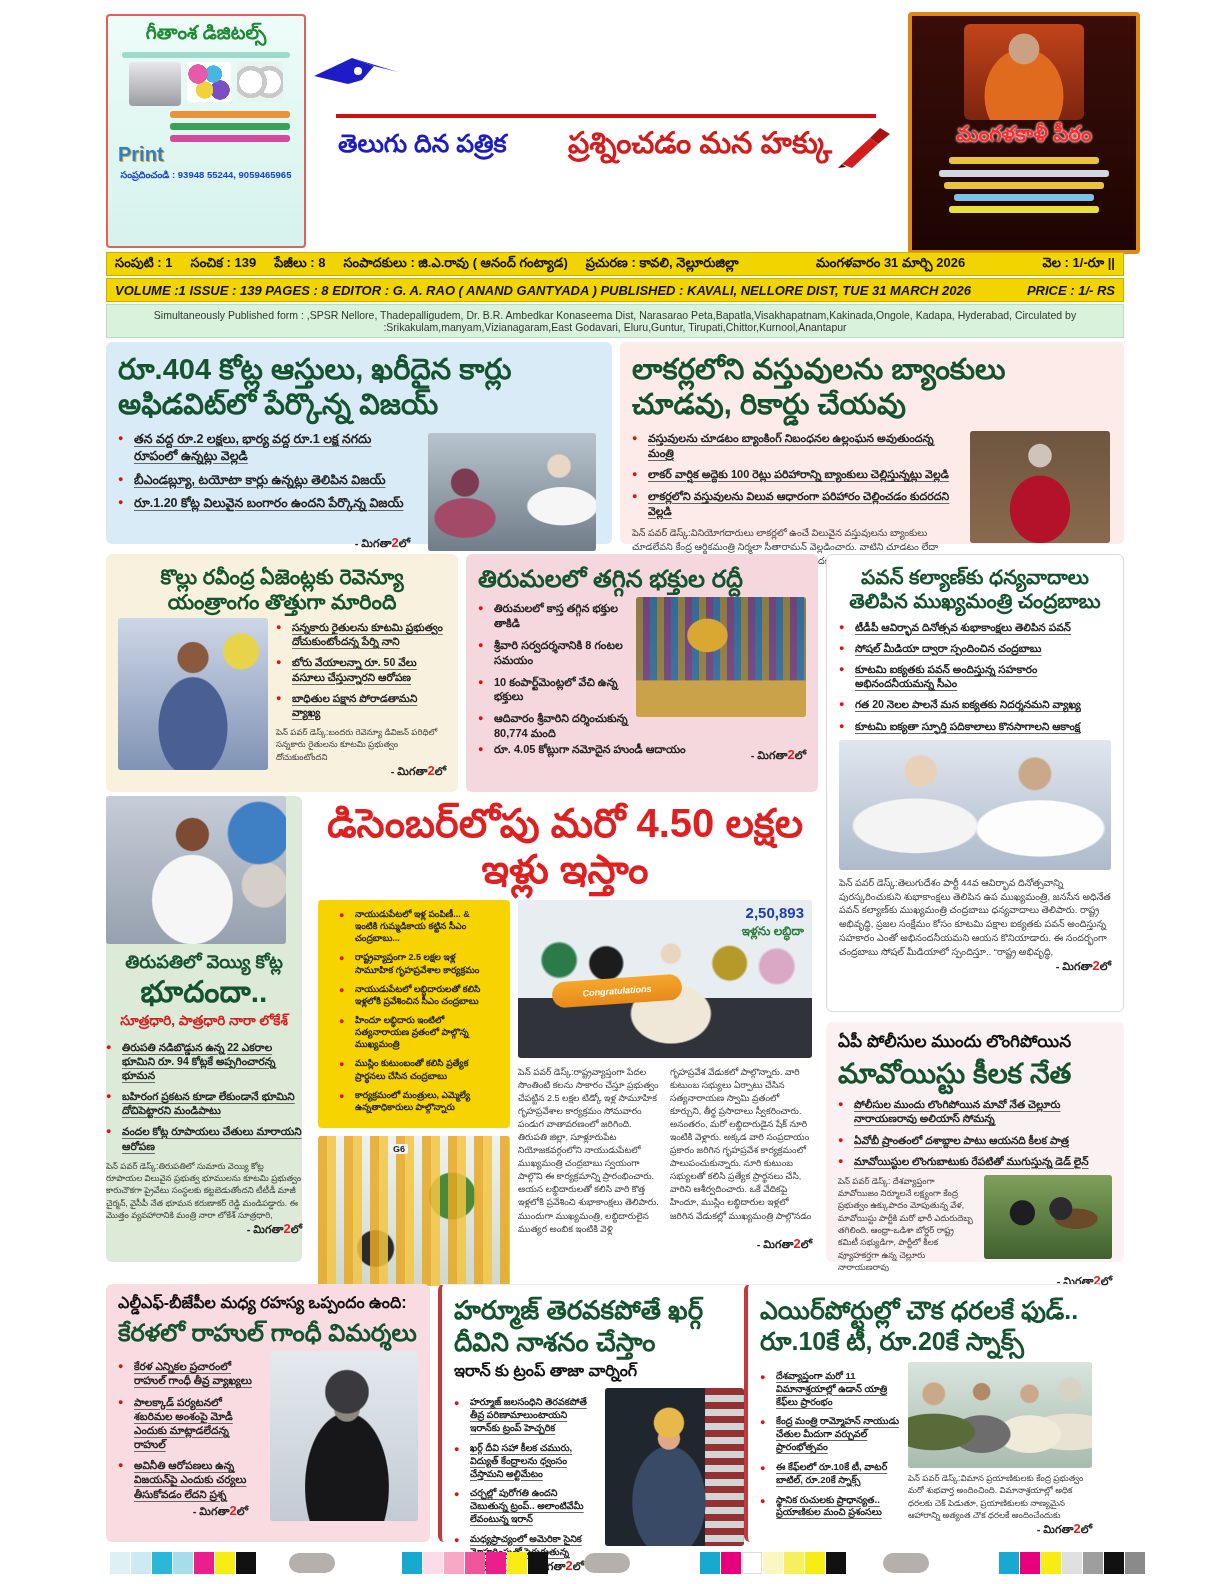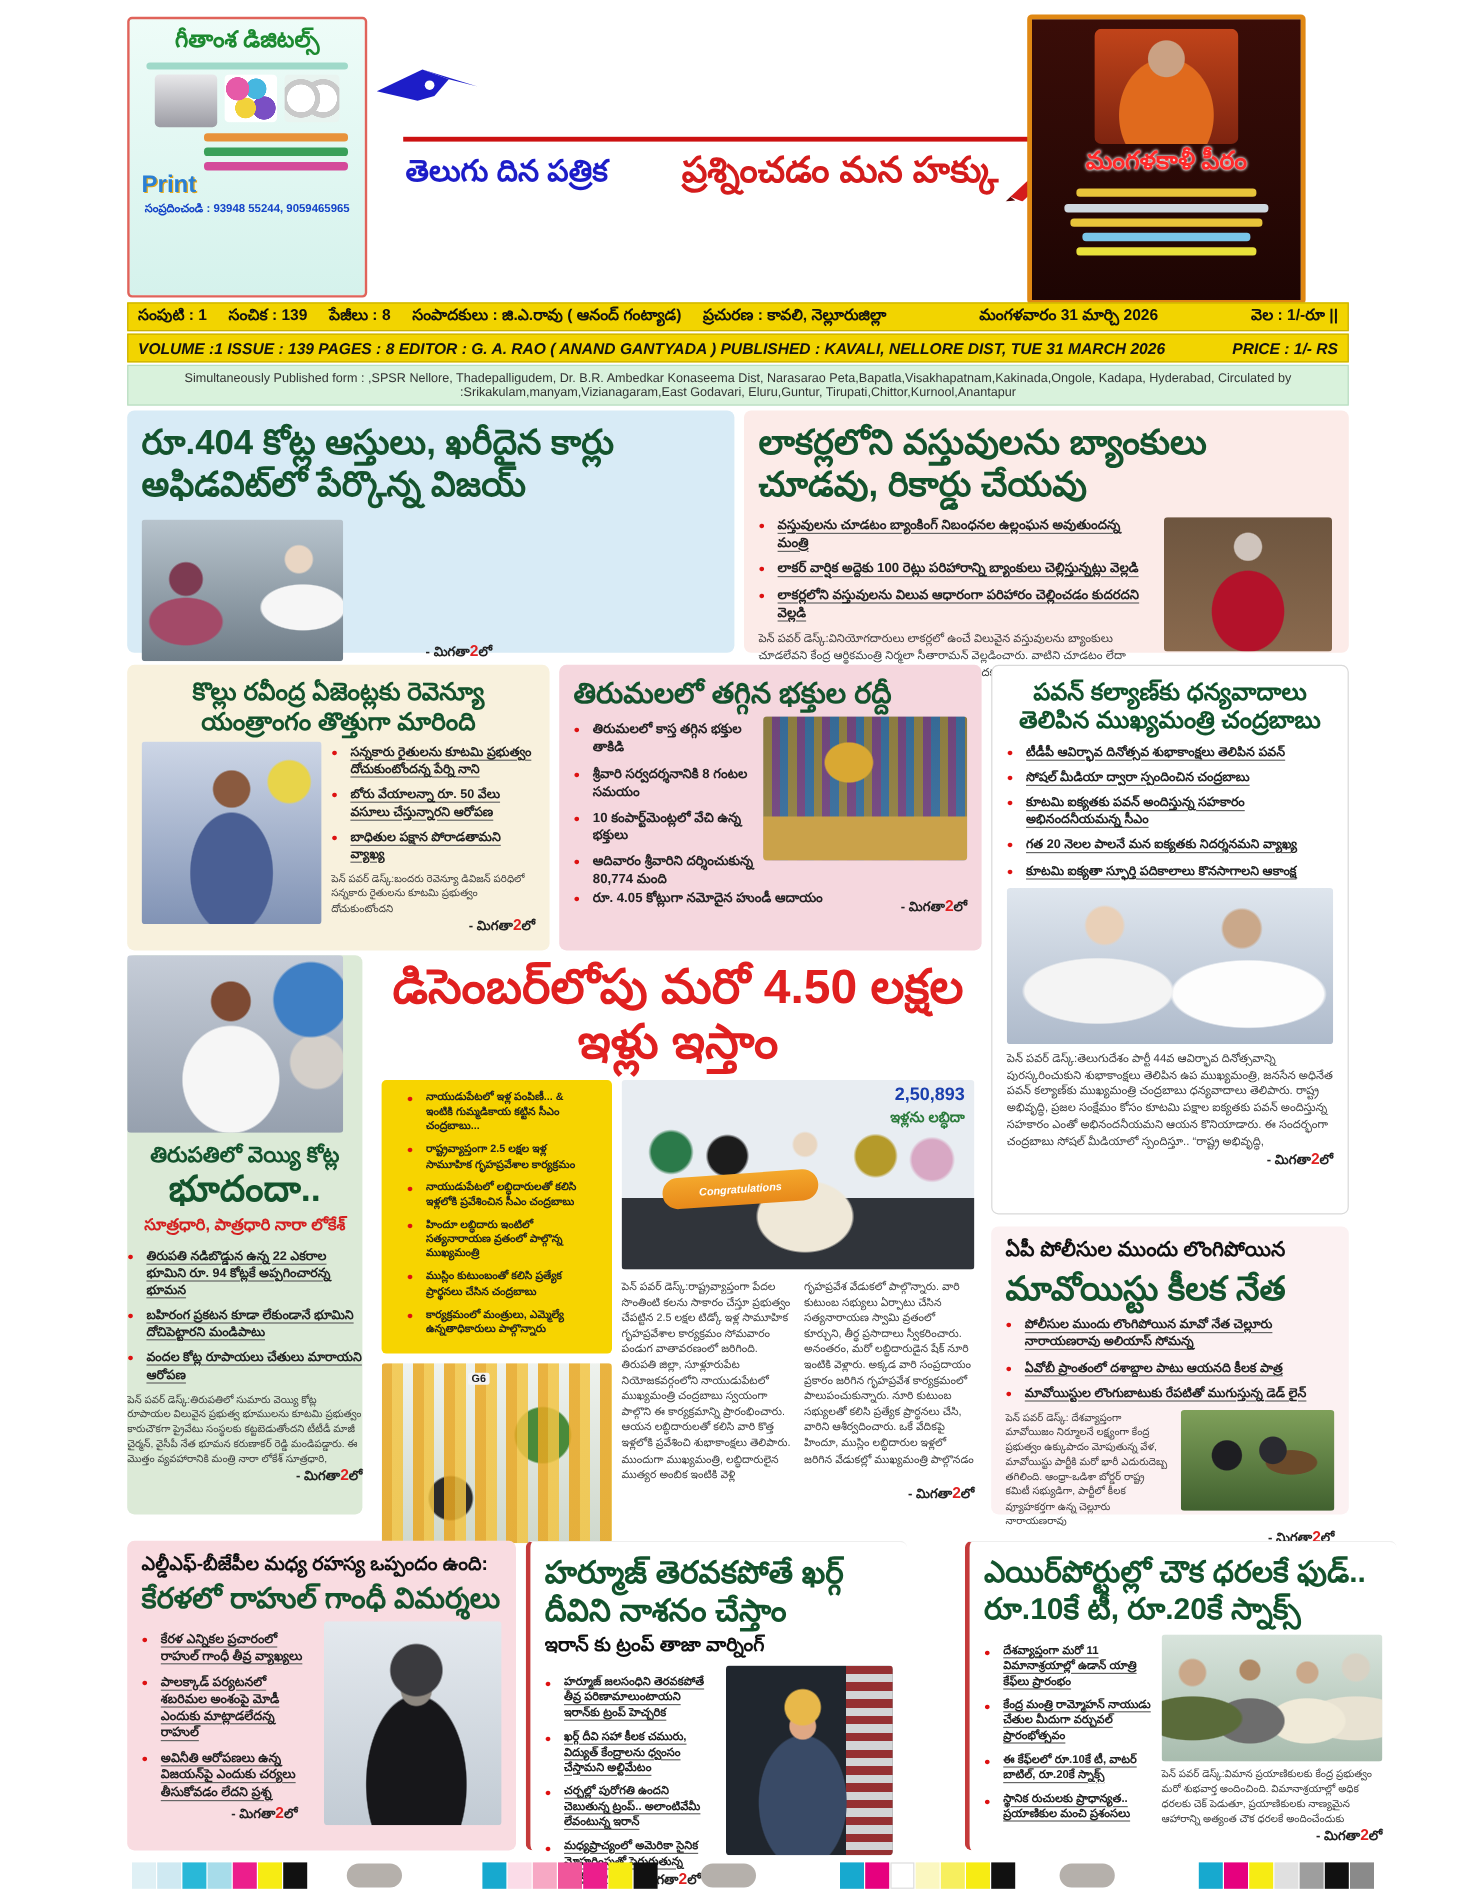--- a/index.html
+++ b/index.html
@@ -102,21 +102,21 @@
         <div class="mh-tag">ప్రశ్నించడం మన హక్కు</div>
         <svg width="56" height="44" viewBox="0 0 56 44">
           <path d="M6 40 L34 14 L42 20 L16 44 Z" fill="#d41c1c"></path>
           <path d="M34 14 L44 4 L54 10 L42 20 Z" fill="#a81212"></path>
           <path d="M6 40 L2 44 L10 43 Z" fill="#5a0808"></path>
         </svg>
       </div>
     </div>
   </div>
 
-  <div class="abs ad ad-right" style="left:856px;top:12px;width:224px;height:234px;font-family:Liberation Serif, serif;">
+  <div class="abs ad ad-right" style="left:908px;top:12px;width:224px;height:234px;">
     <div class="swami"></div>
     <div class="adr-title">మంగళకాళీ పీఠం</div>
     <div class="decor-line" style="background:#e8c43a;width:150px;margin:6px auto;"></div>
     <div class="decor-line" style="background:#cfd8e0;width:170px;margin:5px auto;"></div>
     <div class="decor-line" style="background:#e8c43a;width:160px;margin:5px auto;"></div>
     <div class="decor-line" style="background:#7ac4e8;width:140px;margin:5px auto;"></div>
     <div class="decor-line" style="background:#e8e03a;width:150px;margin:5px auto;"></div>
   </div>
 
   <div class="abs bar" style="left:106px;top:252px;width:1018px;height:24px;">
@@ -135,20 +135,25 @@
     <span class="grow"></span>
     <span>PRICE :   1/- RS</span>
   </div>
   <div class="abs green-strip" style="left:106px;top:304px;width:1018px;height:34px;">
     <span>Simultaneously Published form : ,SPSR Nellore, Thadepalligudem, Dr. B.R. Ambedkar Konaseema Dist,  Narasarao Peta,Bapatla,Visakhapatnam,Kakinada,Ongole,  Kadapa,  Hyderabad,  Circulated by :Srikakulam,manyam,Vizianagaram,East Godavari,  Eluru,Guntur,  Tirupati,Chittor,Kurnool,Anantapur</span>
   </div>
 
   <div class="abs sec" style="left:106px;top:342px;width:506px;height:202px;background:#d8ebf6;">
     <h2 class="hl" style="font-size:29px;">రూ.404 కోట్ల ఆస్తులు, ఖరీదైన కార్లు అఫిడవిట్‌లో పేర్కొన్న విజయ్</h2>
     <div style="display:flex;gap:10px;">
+      <ul class="bl u" style="font-size:12.5px;width:300px;">
+        <li>తన వద్ద రూ.2 లక్షలు, భార్య వద్ద రూ.1 లక్ష నగదు రూపంలో ఉన్నట్లు వెల్లడి</li>
+        <li>బీఎండబ్ల్యూ, టయోటా కార్లు ఉన్నట్లు తెలిపిన విజయ్</li>
+        <li>రూ.1.20 కోట్ల విలువైన బంగారం ఉందని పేర్కొన్న విజయ్</li>
+      </ul>
       <div class="photo" style="width:168px;height:118px;margin-top:10px;background:
         radial-gradient(circle at 78% 28%,#e9d6c4 0 7%,transparent 8%),
         radial-gradient(ellipse at 80% 62%,#f6f6f6 0 18%,transparent 19%),
         radial-gradient(circle at 22% 42%,#7d3b52 0 9%,transparent 10%),
         radial-gradient(ellipse at 22% 72%,#a34a68 0 16%,transparent 17%),
         linear-gradient(180deg,#b8c4cd,#6f7d88);"></div>
     </div>
     <div class="more" style="margin-top:-16px;margin-right:190px;">
       <span>- మిగతా</span><span class="mp">2</span><span>లో</span>
     </div>
@@ -369,21 +374,21 @@
         radial-gradient(circle at 46% 32%,#e0a884 0 8%,transparent 9%),
         radial-gradient(ellipse at 46% 72%,#394a66 0 34%,transparent 35%),
         repeating-linear-gradient(180deg,rgba(179,51,51,.8) 0 7px,rgba(255,255,255,.8) 7px 14px) ,
         linear-gradient(90deg,#20262e 0 100%);background-size:100% 100%,100% 100%,100% 100%,28% 100%,100% 100%;background-position:0 0,0 0,0 0,100% 0,0 0;background-repeat:no-repeat;"></div>
     </div>
     <div class="more" style="margin-top:-20px;margin-right:160px;">
       <span>- మిగతా</span><span class="mp">2</span><span>లో</span>
     </div>
   </div>
 
-  <div class="abs sec redline-left" style="left:804px;top:1284px;width:360px;height:258px;background:#ffffff;border-top:1px solid #eee;">
+  <div class="abs sec redline-left" style="left:744px;top:1284px;width:360px;height:258px;background:#ffffff;border-top:1px solid #eee;">
     <h2 class="hl" style="font-size:25px;">ఎయిర్‌పోర్టుల్లో చౌక ధరలకే ఫుడ్.. రూ.10కే టీ, రూ.20కే స్నాక్స్</h2>
     <div style="display:flex;gap:8px;margin-top:6px;">
       <ul class="bl u" style="font-size:9.5px;width:140px;">
         <li>దేశవ్యాప్తంగా మరో 11 విమానాశ్రయాల్లో ఉడాన్ యాత్రి కేఫ్‌లు ప్రారంభం</li>
         <li>కేంద్ర మంత్రి రామ్మోహన్ నాయుడు చేతుల మీదుగా వర్చువల్ ప్రారంభోత్సవం</li>
         <li>ఈ కేఫ్‌లలో రూ.10కే టీ, వాటర్ బాటిల్, రూ.20కే స్నాక్స్</li>
         <li>స్థానిక రుచులకు ప్రాధాన్యత.. ప్రయాణికుల మంచి ప్రశంసలు</li>
       </ul>
       <div style="flex:1;">
         <div class="photo" style="width:100%;height:106px;background:

